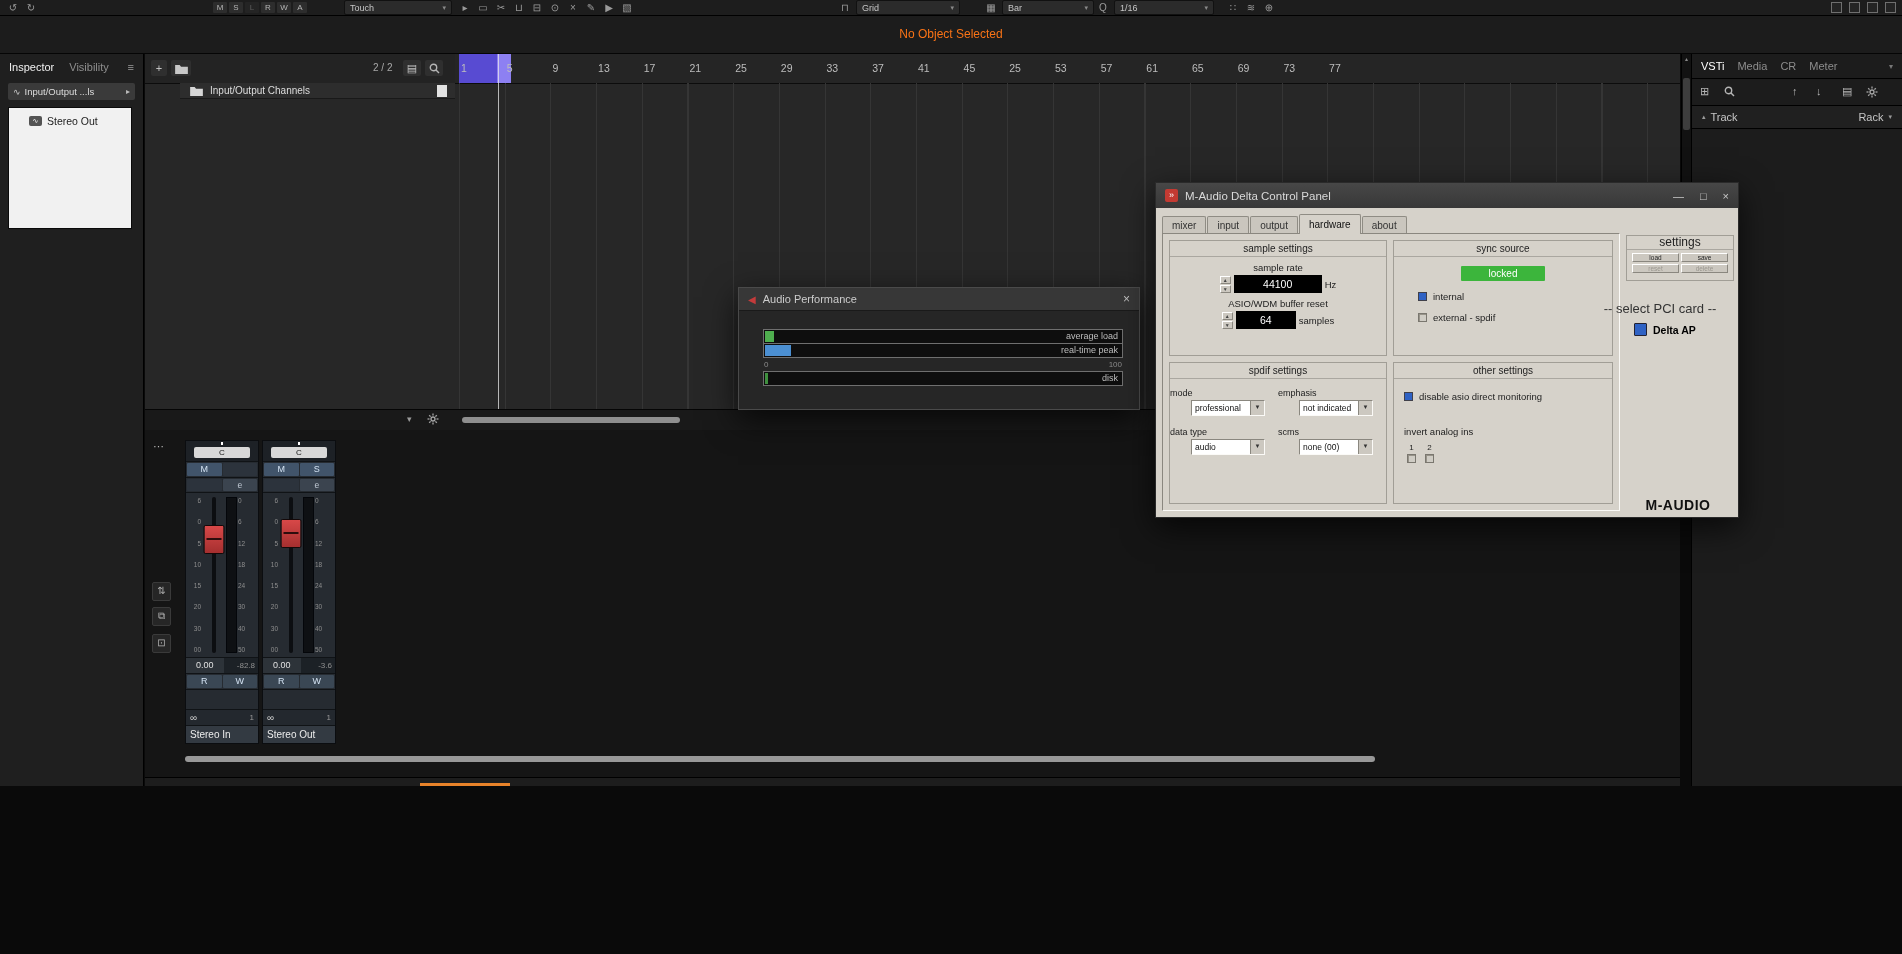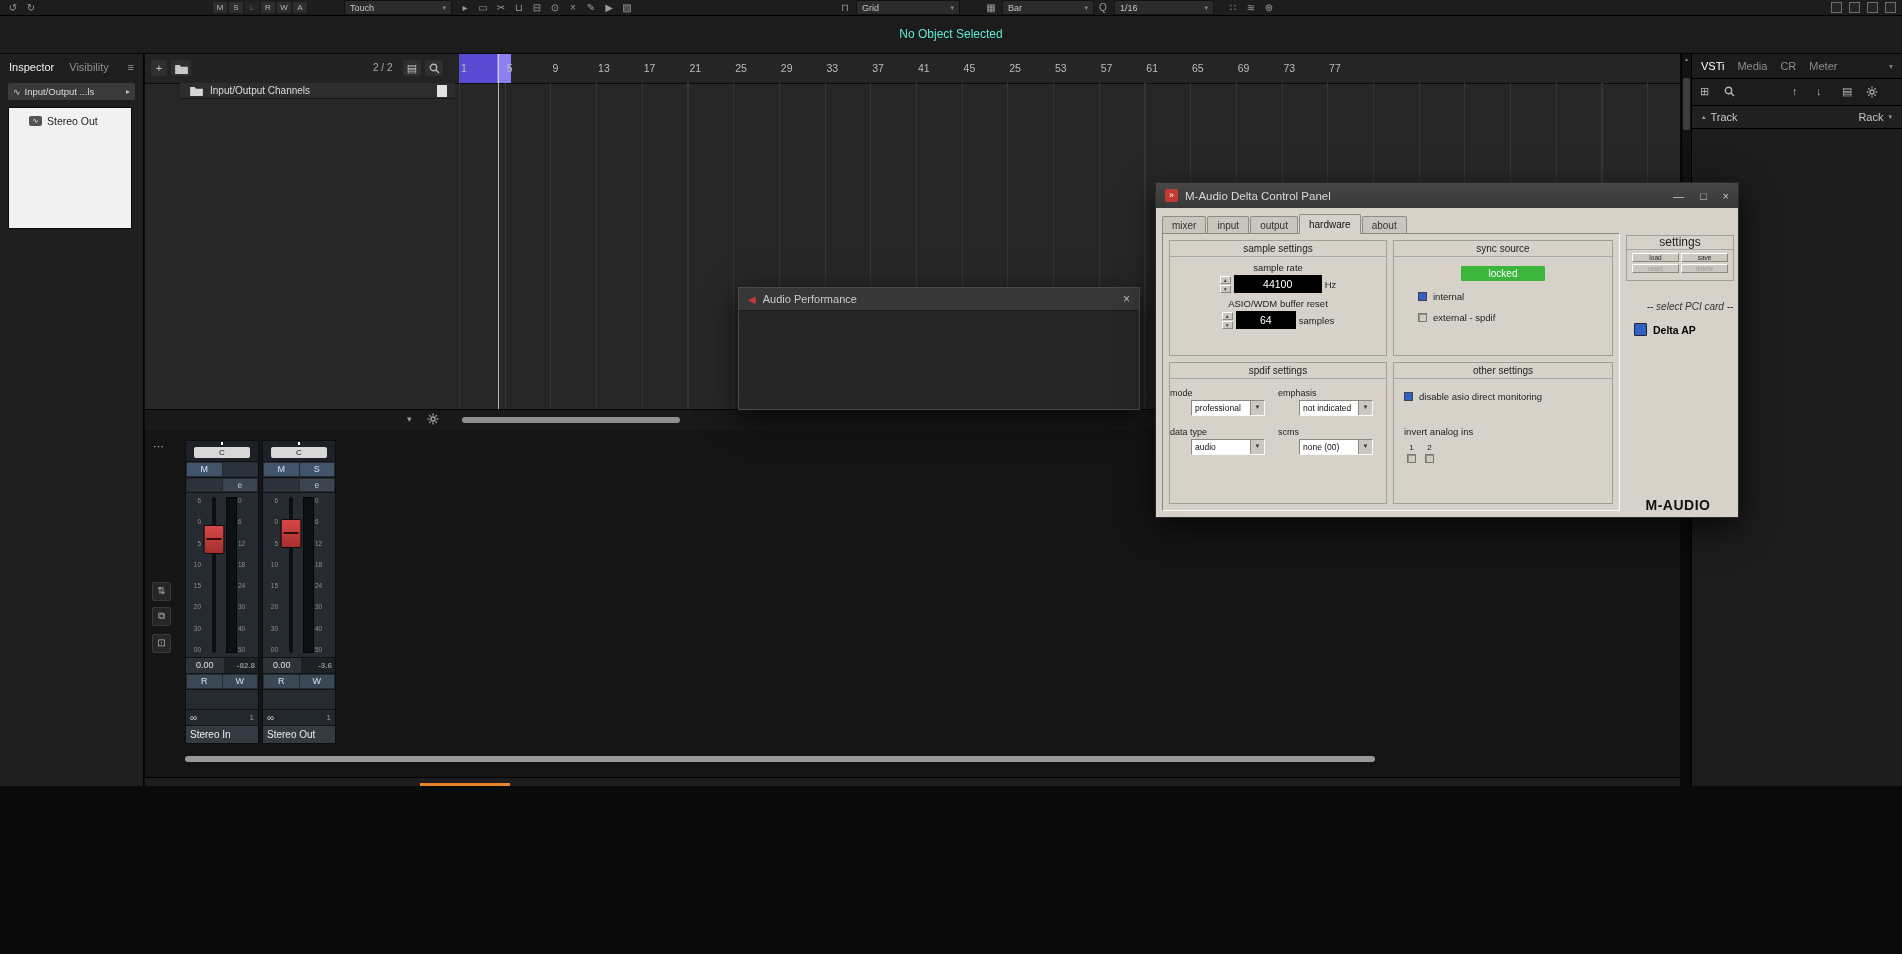--- a/index.html
+++ b/index.html
@@ -10,21 +10,21 @@
   .tbg{position:absolute;top:1px;display:flex;align-items:center;gap:4px;height:13px;}
   .tb-icon{display:inline-block;min-width:14px;text-align:center;color:#9a9a9a;font-size:10px;line-height:13px;}
   .tb-letters{display:flex;gap:2px;}
   .tb-letters span{width:14px;height:11px;background:#2d2d2d;border-radius:1px;color:#b5b5b5;font-size:8px;line-height:11px;text-align:center;}
   .tb-letters span:nth-child(3){color:#5c5c5c;background:#242424;}
   .tb-sel{height:13px;background:#2b2b2b;border:1px solid #111;border-radius:2px;color:#c5c5c5;font-size:9px;display:flex;align-items:center;padding:0 5px;}
   .tb-sel .sel-arrow{margin-left:auto;font-size:7px;color:#8a8a8a;padding-left:6px;}
   .winsq{width:9px;height:9px;border:1px solid #6f6f6f;background:#242424;margin-left:3px;}
 
   
-  #infobar{position:absolute;left:0;top:16px;width:100%;height:37px;background:#1c1c1c;border-bottom:1px solid #050505;text-align:center;line-height:37px;font-size:12px;color:#5eead4;}
+  #infobar{position:absolute;left:0;top:16px;width:100%;height:37px;background:#1c1c1c;border-bottom:1px solid #050505;text-align:center;line-height:37px;font-size:12px;color:#f97316;}
 
   
   #left-panel{position:absolute;left:0;top:54px;width:143px;height:732px;background:#1f1f1f;border-right:1px solid #000;}
   .lp-tabs{height:26px;display:flex;align-items:center;padding:0 9px;gap:15px;font-size:11px;color:#8e8e8e;}
   .lp-tab.active{color:#f0f0f0;}
   .lp-menu{margin-left:auto;color:#9a9a9a;font-size:11px;}
   .io-btn{margin:3px 8px 0;height:17px;background:#3a3a3a;border-radius:2px;display:flex;align-items:center;padding:0 5px;font-size:9.5px;color:#ddd;gap:4px;}
   .io-wave{font-size:9px;color:#ccc;}
   .io-arrow{margin-left:auto;font-size:8px;color:#bbb;}
   .track-box{margin:7px 8px 0;width:122px;height:120px;background:#f1f1f1;border:1px solid #0a0a0a;}
@@ -82,21 +82,21 @@
   .fader-area{display:flex;height:160px;border-bottom:1px solid #101316;padding:2px 1px;}
   .scale{width:13px;display:flex;flex-direction:column;justify-content:space-between;font-size:6.5px;color:#8e8e8e;text-align:right;padding:2px 1px;}
   .scale.right{text-align:left;}
   .fader-col{width:24px;position:relative;}
   .fader-slot{position:absolute;left:50%;top:2px;bottom:2px;width:4px;transform:translateX(-50%);background:#0c0e11;border-radius:2px;}
   .fader-cap{position:absolute;left:50%;transform:translateX(-50%);width:19px;height:27px;background:linear-gradient(#d84848,#a52f2f);border:1px solid #140808;border-radius:2px;}
   .fader-cap::after{content:"";position:absolute;left:2px;right:2px;top:12px;height:2px;background:#2e0d0d;}
   .meter-col{width:9px;background:#0e1013;border:1px solid #04060a;margin:2px 0;}
   .val-row{display:flex;border-bottom:1px solid #101316;}
   .vol-val{flex:1.2;background:#2d3339;color:#e0e0e0;font-size:9px;line-height:15px;text-align:center;}
-  .peak-val{flex:1;background:#1c2126;color:#909090;font-size:8px;line-height:15px;text-align:right;padding-right:3px;font-weight:bold;}
+  .peak-val{flex:1;background:#1c2126;color:#909090;font-size:8px;line-height:15px;text-align:right;padding-right:3px;}
   .spacer{height:19px;border-bottom:1px solid #101316;}
   .route-row{height:15px;display:flex;align-items:center;padding:0 4px;background:#23282e;border-bottom:1px solid #101316;color:#c9c9c9;font-size:10px;}
   .route-num{margin-left:auto;color:#9a9a9a;font-size:8px;}
   .name-row{height:17px;background:#333a42;color:#ececec;font-size:10px;line-height:17px;padding-left:4px;}
   #lz-scroll{position:absolute;left:40px;top:326px;width:1190px;height:6px;background:#989898;border-radius:3px;}
   #lz-tabs{position:absolute;left:0;bottom:0;right:0;height:8px;background:#1d1d1d;border-top:1px solid #000;}
   #lz-tab-ind{position:absolute;left:275px;bottom:0;width:90px;height:3px;background:#e8832a;}
 
   
   #ap-dialog{position:absolute;left:738px;top:287px;width:402px;height:123px;background:#262626;border:1px solid #4a4a4a;box-shadow:0 10px 30px rgba(0,0,0,.7);z-index:30;box-sizing:border-box;}
@@ -152,21 +152,21 @@
   .dd-gap{margin-top:11px;}
   .oc-row{display:flex;align-items:center;gap:6px;margin:12px 0 0 10px;font-size:9.5px;color:#222;}
   .invert{margin:24px 0 0 10px;font-size:9.5px;color:#222;}
   .inv-cols{display:flex;gap:9px;margin:6px 0 0 13px;}
   .inv-col{display:flex;flex-direction:column;align-items:center;gap:2px;font-size:8px;color:#222;}
   .g-settings{left:470px;top:52px;width:106px;height:44px;}
   .g-settings .ghead{height:13px;line-height:13px;font-size:12px;}
   .set-grid{display:grid;grid-template-columns:1fr 1fr;gap:2px;padding:3px 5px;}
   .set-btn{height:9px;background:#ccc8c0;border:1px solid;border-color:#fff #8a877f #8a877f #fff;font-size:6.5px;line-height:7px;text-align:center;color:#222;box-sizing:border-box;}
   .set-btn.disabled{color:#9a978f;}
-  .pci-label{position:absolute;left:476px;top:118px;width:116px;text-align:center;font-size:10px;color:#333;font-style:italic;}
+  .pci-label{position:absolute;left:446px;top:118px;width:116px;text-align:center;font-size:13px;color:#333;}
   .pci-card{position:absolute;left:478px;top:140px;display:flex;align-items:center;gap:6px;font-size:10.5px;font-weight:bold;color:#000;}
   .pci-ico{width:11px;height:11px;background:#2f62c4;border:1px solid #223;border-radius:1px;}
   .ma-logo{position:absolute;left:464px;top:314px;width:116px;text-align:center;font-weight:bold;font-size:14px;letter-spacing:.5px;color:#111;}
 </style>
 </head>
 <body>
 
 <div id="root">
 
   <div id="toolbar">
@@ -499,20 +499,44 @@
       <span id="lz-tab-ind"></span>
     </div>
   </div>
 
   <div id="ap-dialog">
     <div class="ap-title">
       <span class="ap-ico">◀</span>
       <span class="ap-name">Audio Performance</span>
       <span class="ap-close">×</span>
     </div>
+    <div class="ap-body">
+      <div class="ap-meters">
+        <div class="ap-box">
+          <div class="ap-bar">
+            <span class="ap-fill fill-green"></span>
+            <span class="ap-label">average load</span>
+          </div>
+          <div class="ap-bar">
+            <span class="ap-fill fill-blue"></span>
+            <span class="ap-label">real-time peak</span>
+          </div>
+        </div>
+        <div class="ap-scale">
+          <span>0</span>
+          <span>100</span>
+        </div>
+        <div class="ap-box">
+          <div class="ap-bar">
+            <span class="ap-fill fill-disk"></span>
+            <span class="ap-label">disk</span>
+          </div>
+        </div>
+      </div>
+    </div>
   </div>
 
   <div id="ma-dialog">
     <div class="ma-title">
       <span class="ma-ico">»</span>
       <span class="ma-name">M-Audio Delta Control Panel</span>
       <span class="ma-controls">
         <span>—</span>
         <span>□</span>
         <span>×</span>

